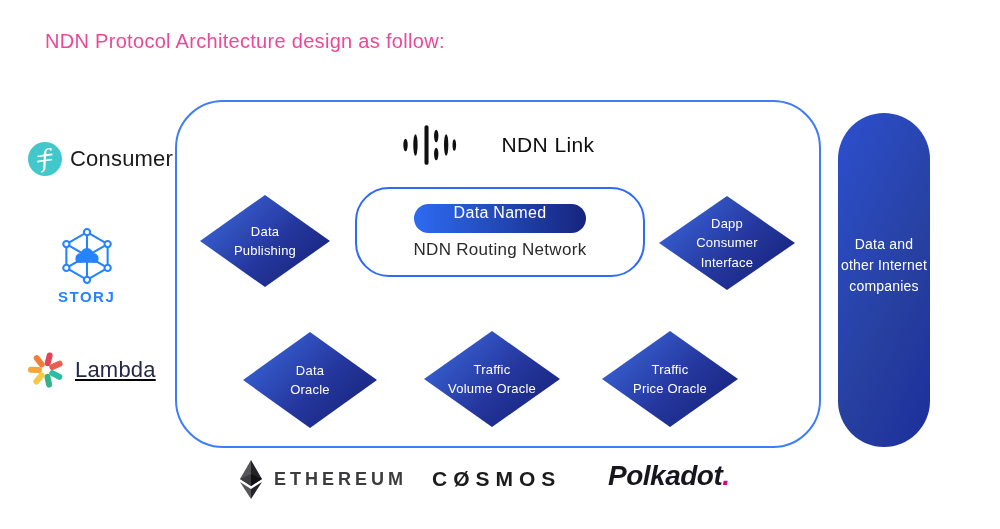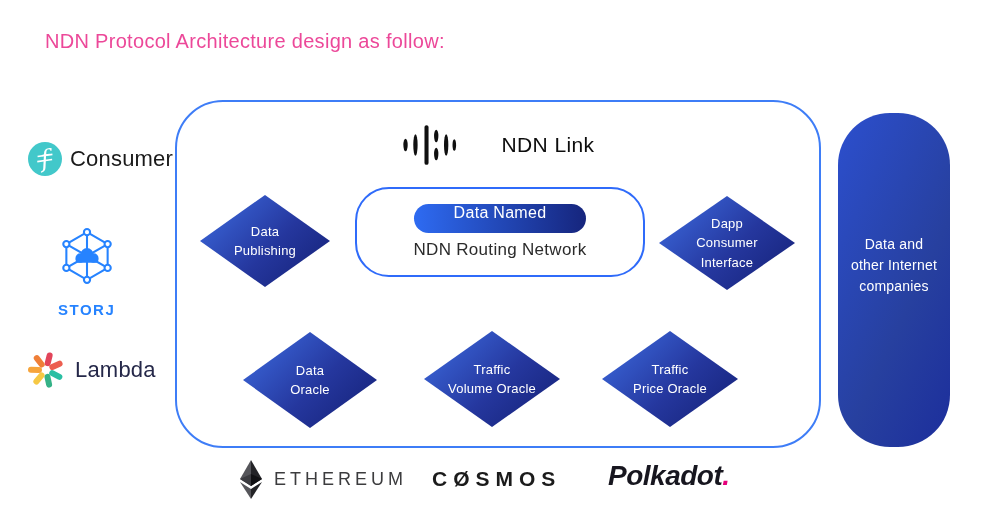--- a/index.html
+++ b/index.html
@@ -8,23 +8,23 @@
     font-family:"Liberation Sans",sans-serif;
   }
   .title{
     position:absolute;left:45px;top:30px;font-size:20px;color:#ec4899;letter-spacing:.3px;
   }
 
   
   .partner{position:absolute;display:flex;align-items:center;}
   .filecoin{left:28px;top:142px;gap:8px;}
   .filecoin .plabel{font-size:22px;color:#1a1a1a;letter-spacing:.2px;}
-  .storj{left:58px;top:228px;flex-direction:column;gap:17px;}
+  .storj{left:58px;top:228px;flex-direction:column;gap:4px;}
   .storj .plabel{font-size:15px;font-weight:bold;color:#2683FF;letter-spacing:1.5px;}
-  .lambda{left:26px;top:350px;gap:9px;}
+  .lambda{left:26px;top:350px;gap:9px;text-decoration:underline;}
   .lambda .plabel{font-size:22px;color:#252849;letter-spacing:.2px;}
 
   
   .main-box{
     position:absolute;left:175px;top:100px;width:646px;height:348px;
     border:2px solid #3E7DF7;border-radius:48px;box-sizing:border-box;background:#fff;
   }
   .ndn-header{
     position:absolute;left:0;right:0;top:22px;display:flex;align-items:center;justify-content:center;gap:16px;
   }
@@ -52,30 +52,30 @@
   }
   .diamond .dtext{color:#fff;font-size:13px;line-height:1.5;text-align:center;letter-spacing:.2px;}
   .d0{left:200px;top:195px;width:130px;height:92px;}
   .d1{left:659px;top:196px;width:136px;height:94px;}
   .d2{left:243px;top:332px;width:134px;height:96px;}
   .d3{left:424px;top:331px;width:136px;height:96px;}
   .d4{left:602px;top:331px;width:136px;height:96px;}
 
   
   .capsule{
-    position:absolute;left:838px;top:113px;width:112px;height:334px;border-radius:52px;
+    position:absolute;left:838px;top:113px;width:92px;height:334px;border-radius:52px;
     background:linear-gradient(115deg,#2C4FCE 0%,#27409F 60%,#1C2E9C 100%);
     display:flex;align-items:center;justify-content:center;
   }
   .capsule .cap-text{color:#fff;font-size:14px;line-height:1.5;text-align:center;margin-bottom:30px;letter-spacing:.2px;}
 
   
   .bpartner{position:absolute;display:flex;align-items:center;}
   .ethereum{left:238px;top:458px;gap:10px;}
-  .ethereum .plabel{font-size:18px;color:#3c3c3e;letter-spacing:4px;font-weight:normal;}
+  .ethereum .plabel{font-size:18px;color:#3c3c3e;letter-spacing:4px;font-weight:bold;}
   .cosmos{left:432px;top:458px;height:42px;}
   .cosmos .plabel{font-size:21px;color:#1b1b1b;letter-spacing:6px;font-weight:bold;}
   .polkadot{left:608px;top:452px;height:48px;}
   .polkadot .plabel{font-size:28px;color:#17161f;font-weight:bold;font-style:italic;letter-spacing:-.5px;}
   .polkadot .pdot{font-size:28px;font-weight:bold;color:#E6007A;font-style:italic;}
 </style>
 </head>
 <body>
 
 <div class="canvas">

